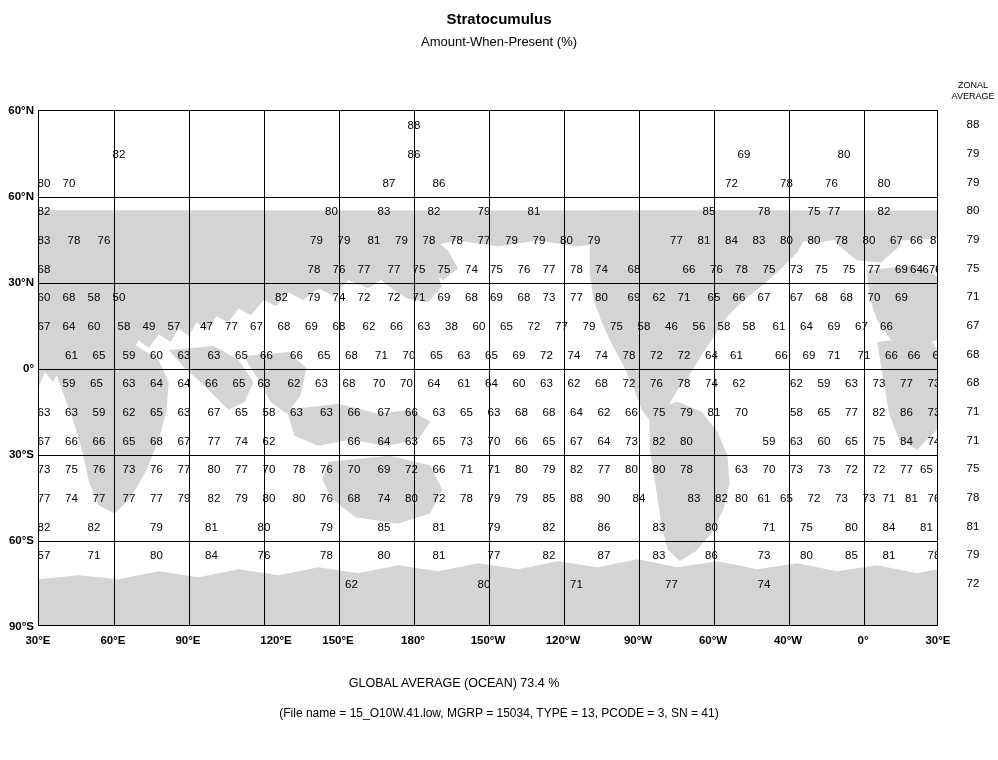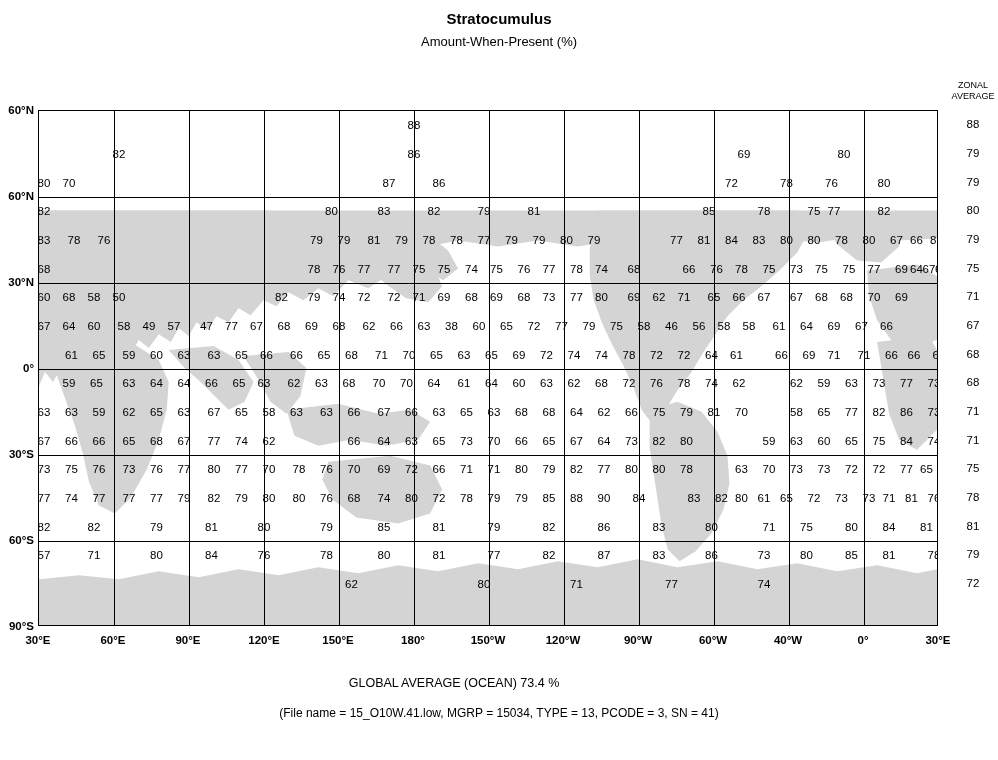--- a/index.html
+++ b/index.html
@@ -567,21 +567,21 @@
     <div class="ylabel" style="top: 110px;">60°N</div>
     <div class="ylabel" style="top: 196px;">60°N</div>
     <div class="ylabel" style="top: 282px;">30°N</div>
     <div class="ylabel" style="top: 368px;">0°</div>
     <div class="ylabel" style="top: 454px;">30°S</div>
     <div class="ylabel" style="top: 540px;">60°S</div>
     <div class="ylabel" style="top: 626px;">90°S</div>
     <div class="xlabel" style="left: 38px;">30°E</div>
     <div class="xlabel" style="left: 113px;">60°E</div>
     <div class="xlabel" style="left: 188px;">90°E</div>
-    <div class="xlabel" style="left: 264px;">120°E</div>
+    <div class="xlabel" style="left: 276px;">120°E</div>
     <div class="xlabel" style="left: 338px;">150°E</div>
     <div class="xlabel" style="left: 413px;">180°</div>
     <div class="xlabel" style="left: 488px;">150°W</div>
     <div class="xlabel" style="left: 563px;">120°W</div>
     <div class="xlabel" style="left: 638px;">90°W</div>
     <div class="xlabel" style="left: 713px;">60°W</div>
     <div class="xlabel" style="left: 788px;">40°W</div>
     <div class="xlabel" style="left: 863px;">0°</div>
     <div class="xlabel" style="left: 938px;">30°E</div>
   </div>

